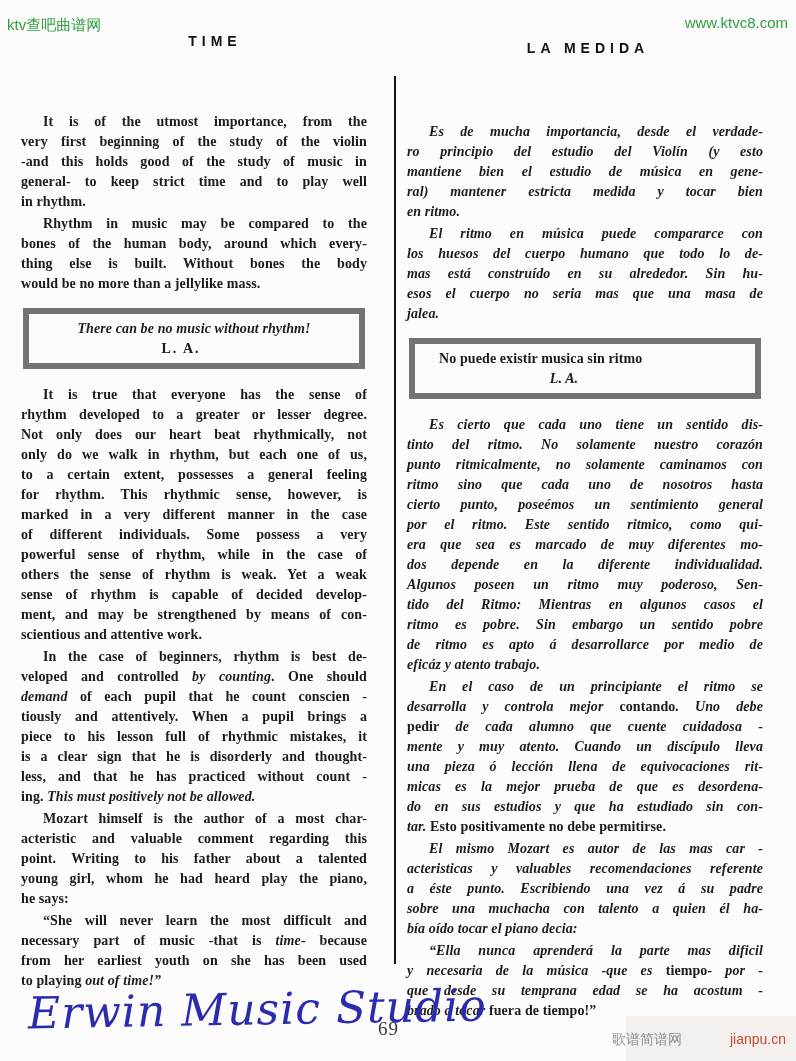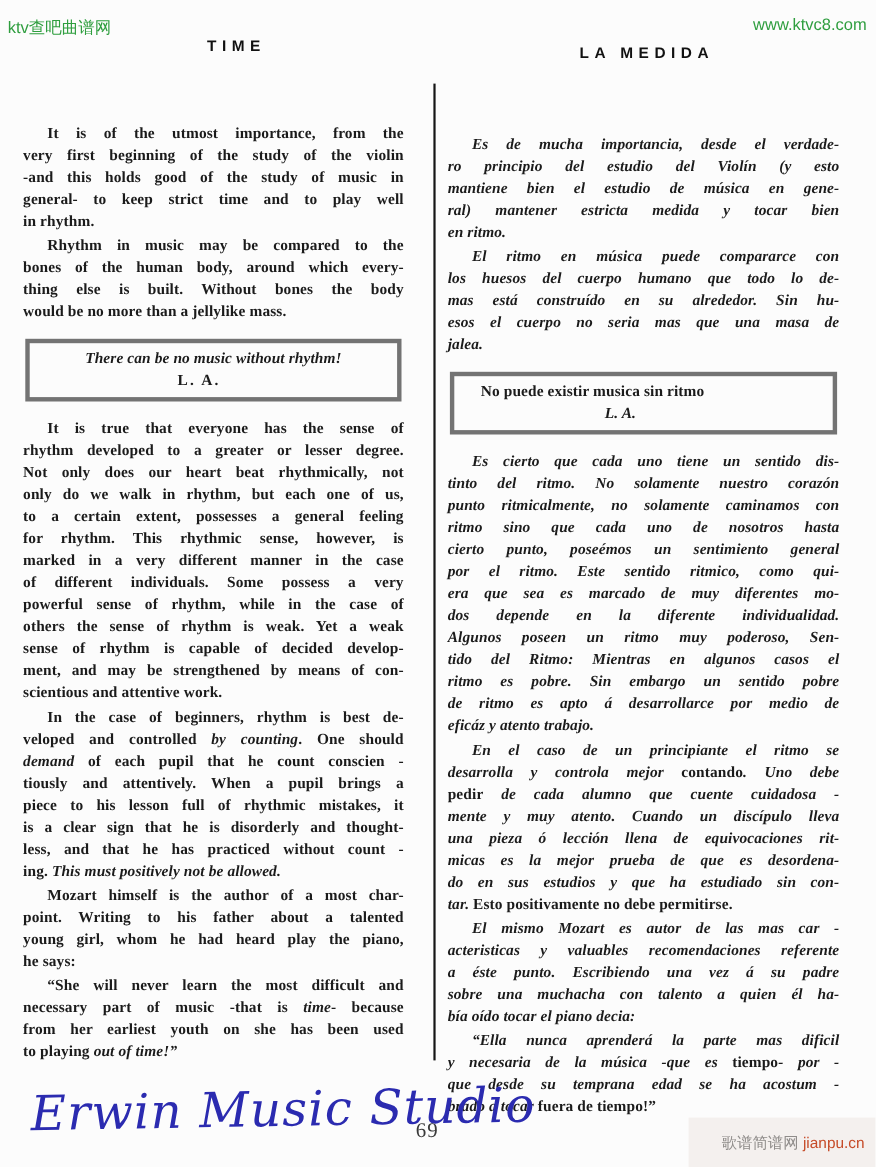--- a/index.html
+++ b/index.html
@@ -64,21 +64,21 @@
     text-align-last: justify;
     min-height: 20px;
   }
   .line.first { text-indent: 22px; }
   .line.last  { text-align-last: left; }
 
   .col-en .run.alt { font-style: italic; }
   .col-es .run.alt { font-style: normal; }
 
   .quote-box {
-    border: 4px solid #737373;
+    border: 6px solid #737373;
     margin: 14px 2px 16px 2px;
     padding: 5px 10px 4px 10px;
   }
   .quote-box .box-line { text-align: center; }
   .col-en .quote-box .box-line { font-style: italic; }
   .col-es .quote-box .box-line { font-style: normal; text-align: left; padding-left: 14px; }
   .quote-box .box-attr { text-align: center; padding-right: 26px; }
   .col-en .quote-box .box-attr { font-style: normal; letter-spacing: 2px; }
   .col-es .quote-box .box-attr { font-style: italic; padding-right: 42px; }
 
@@ -113,21 +113,21 @@
   }
   .wm-bottom {
     position: absolute;
     right: 10px;
     bottom: 12px;
     font-family: "Liberation Sans", sans-serif;
     font-size: 14px;
     white-space: nowrap;
   }
   .wm-bottom .site   { color: var(--wm-gray); }
-  .wm-bottom .domain { color: var(--wm-red); }
+  .wm-bottom .domain { color: var(--wm-red); margin-left: 44px; }
 </style>
 </head>
 <body>
 
 <div class="wm-top wm-top-left">ktv查吧曲谱网</div>
 <div class="wm-top wm-top-right">www.ktvc8.com</div>
 
 <div class="col-header hdr-en">TIME</div>
 <div class="col-header hdr-es">LA MEDIDA</div>
 
@@ -174,20 +174,21 @@
         <div class="line"><span class="run">veloped and controlled </span><span class="run alt">by counting</span><span class="run">. One should</span></div>
         <div class="line"><span class="run alt">demand</span><span class="run"> of each pupil that he count conscien -</span></div>
         <div class="line"><span class="run">tiously and attentively.  When a pupil brings a</span></div>
         <div class="line"><span class="run">piece to his lesson full of rhythmic mistakes, it</span></div>
         <div class="line"><span class="run">is a clear sign that he is disorderly and thought-</span></div>
         <div class="line"><span class="run">less, and that he has practiced without count -</span></div>
         <div class="line last"><span class="run">ing. </span><span class="run alt">This must positively not be allowed.</span></div>
       </div>
       <div class="para">
         <div class="line first"><span class="run">Mozart himself is the author of a most char-</span></div>
+        <div class="line"><span class="run">acteristic and valuable comment regarding this</span></div>
         <div class="line"><span class="run">point.  Writing to his father about a talented</span></div>
         <div class="line"><span class="run">young girl, whom he had heard play the piano,</span></div>
         <div class="line last"><span class="run">he says:</span></div>
       </div>
       <div class="para">
         <div class="line first"><span class="run">“She will never learn the most difficult  and</span></div>
         <div class="line"><span class="run">necessary part of music -that is </span><span class="run alt">time</span><span class="run">- because</span></div>
         <div class="line"><span class="run">from her earliest youth on she has been  used</span></div>
         <div class="line last"><span class="run">to playing </span><span class="run alt">out of time!”</span></div>
       </div>

